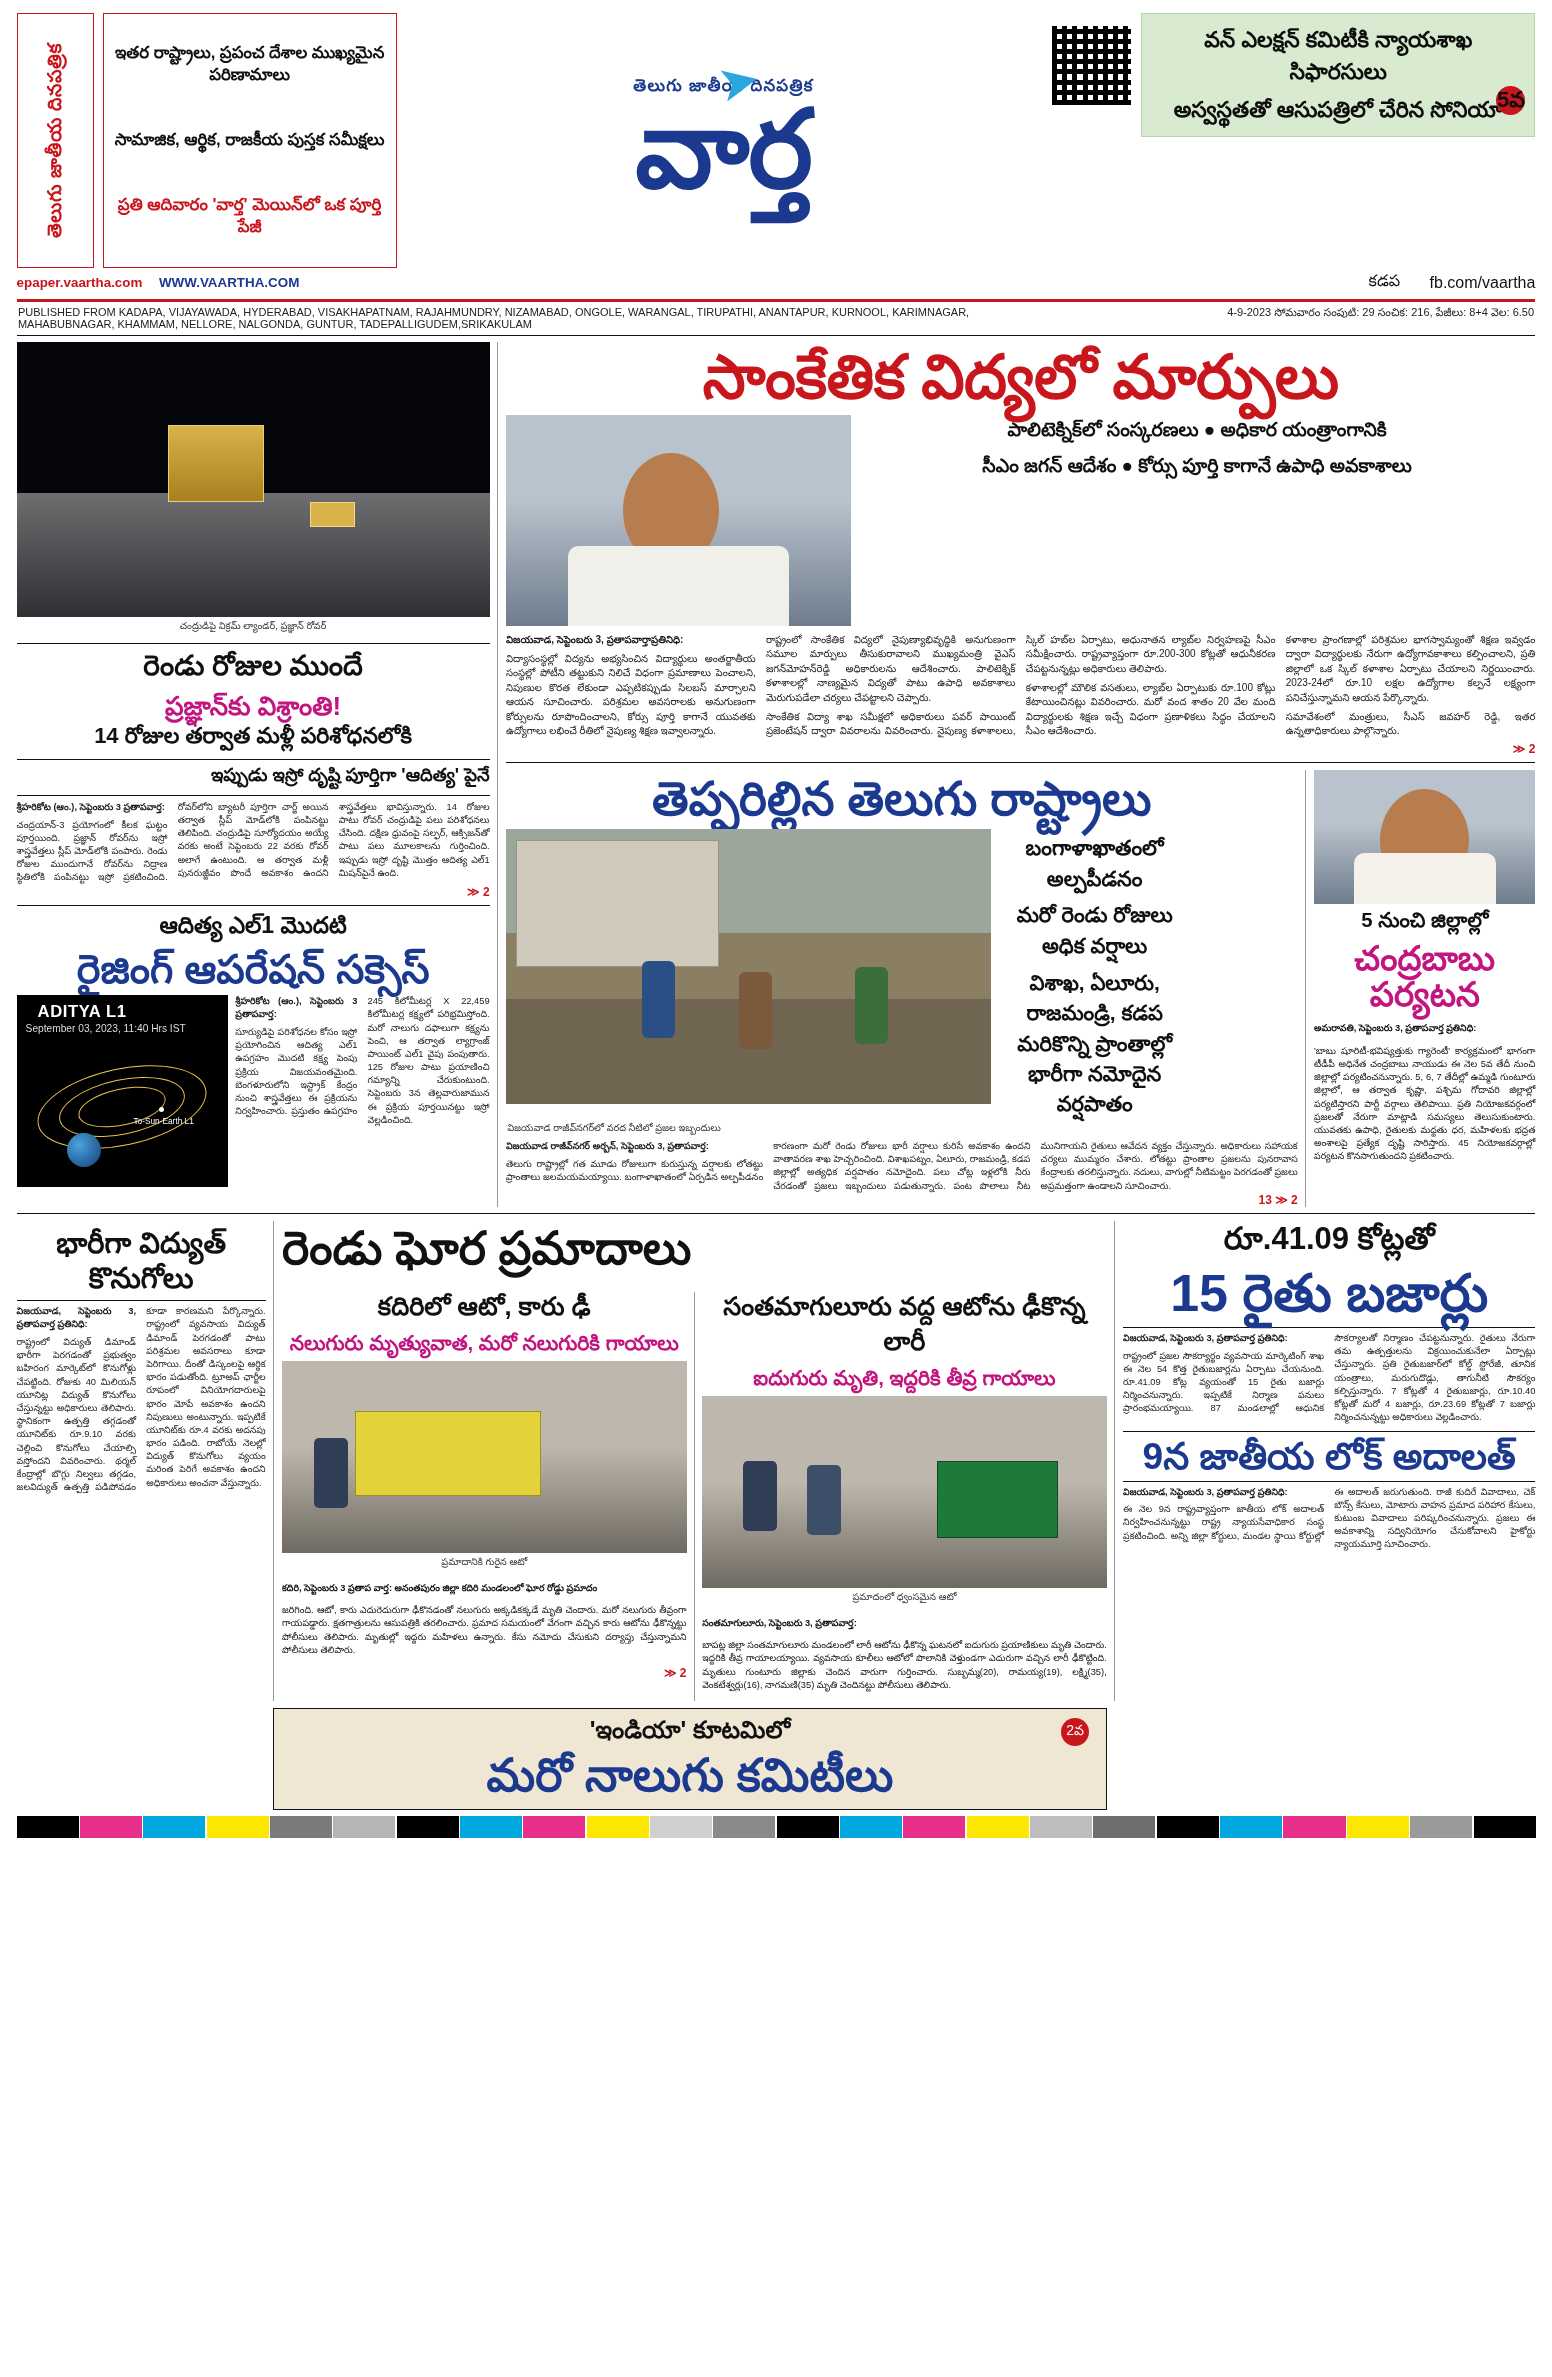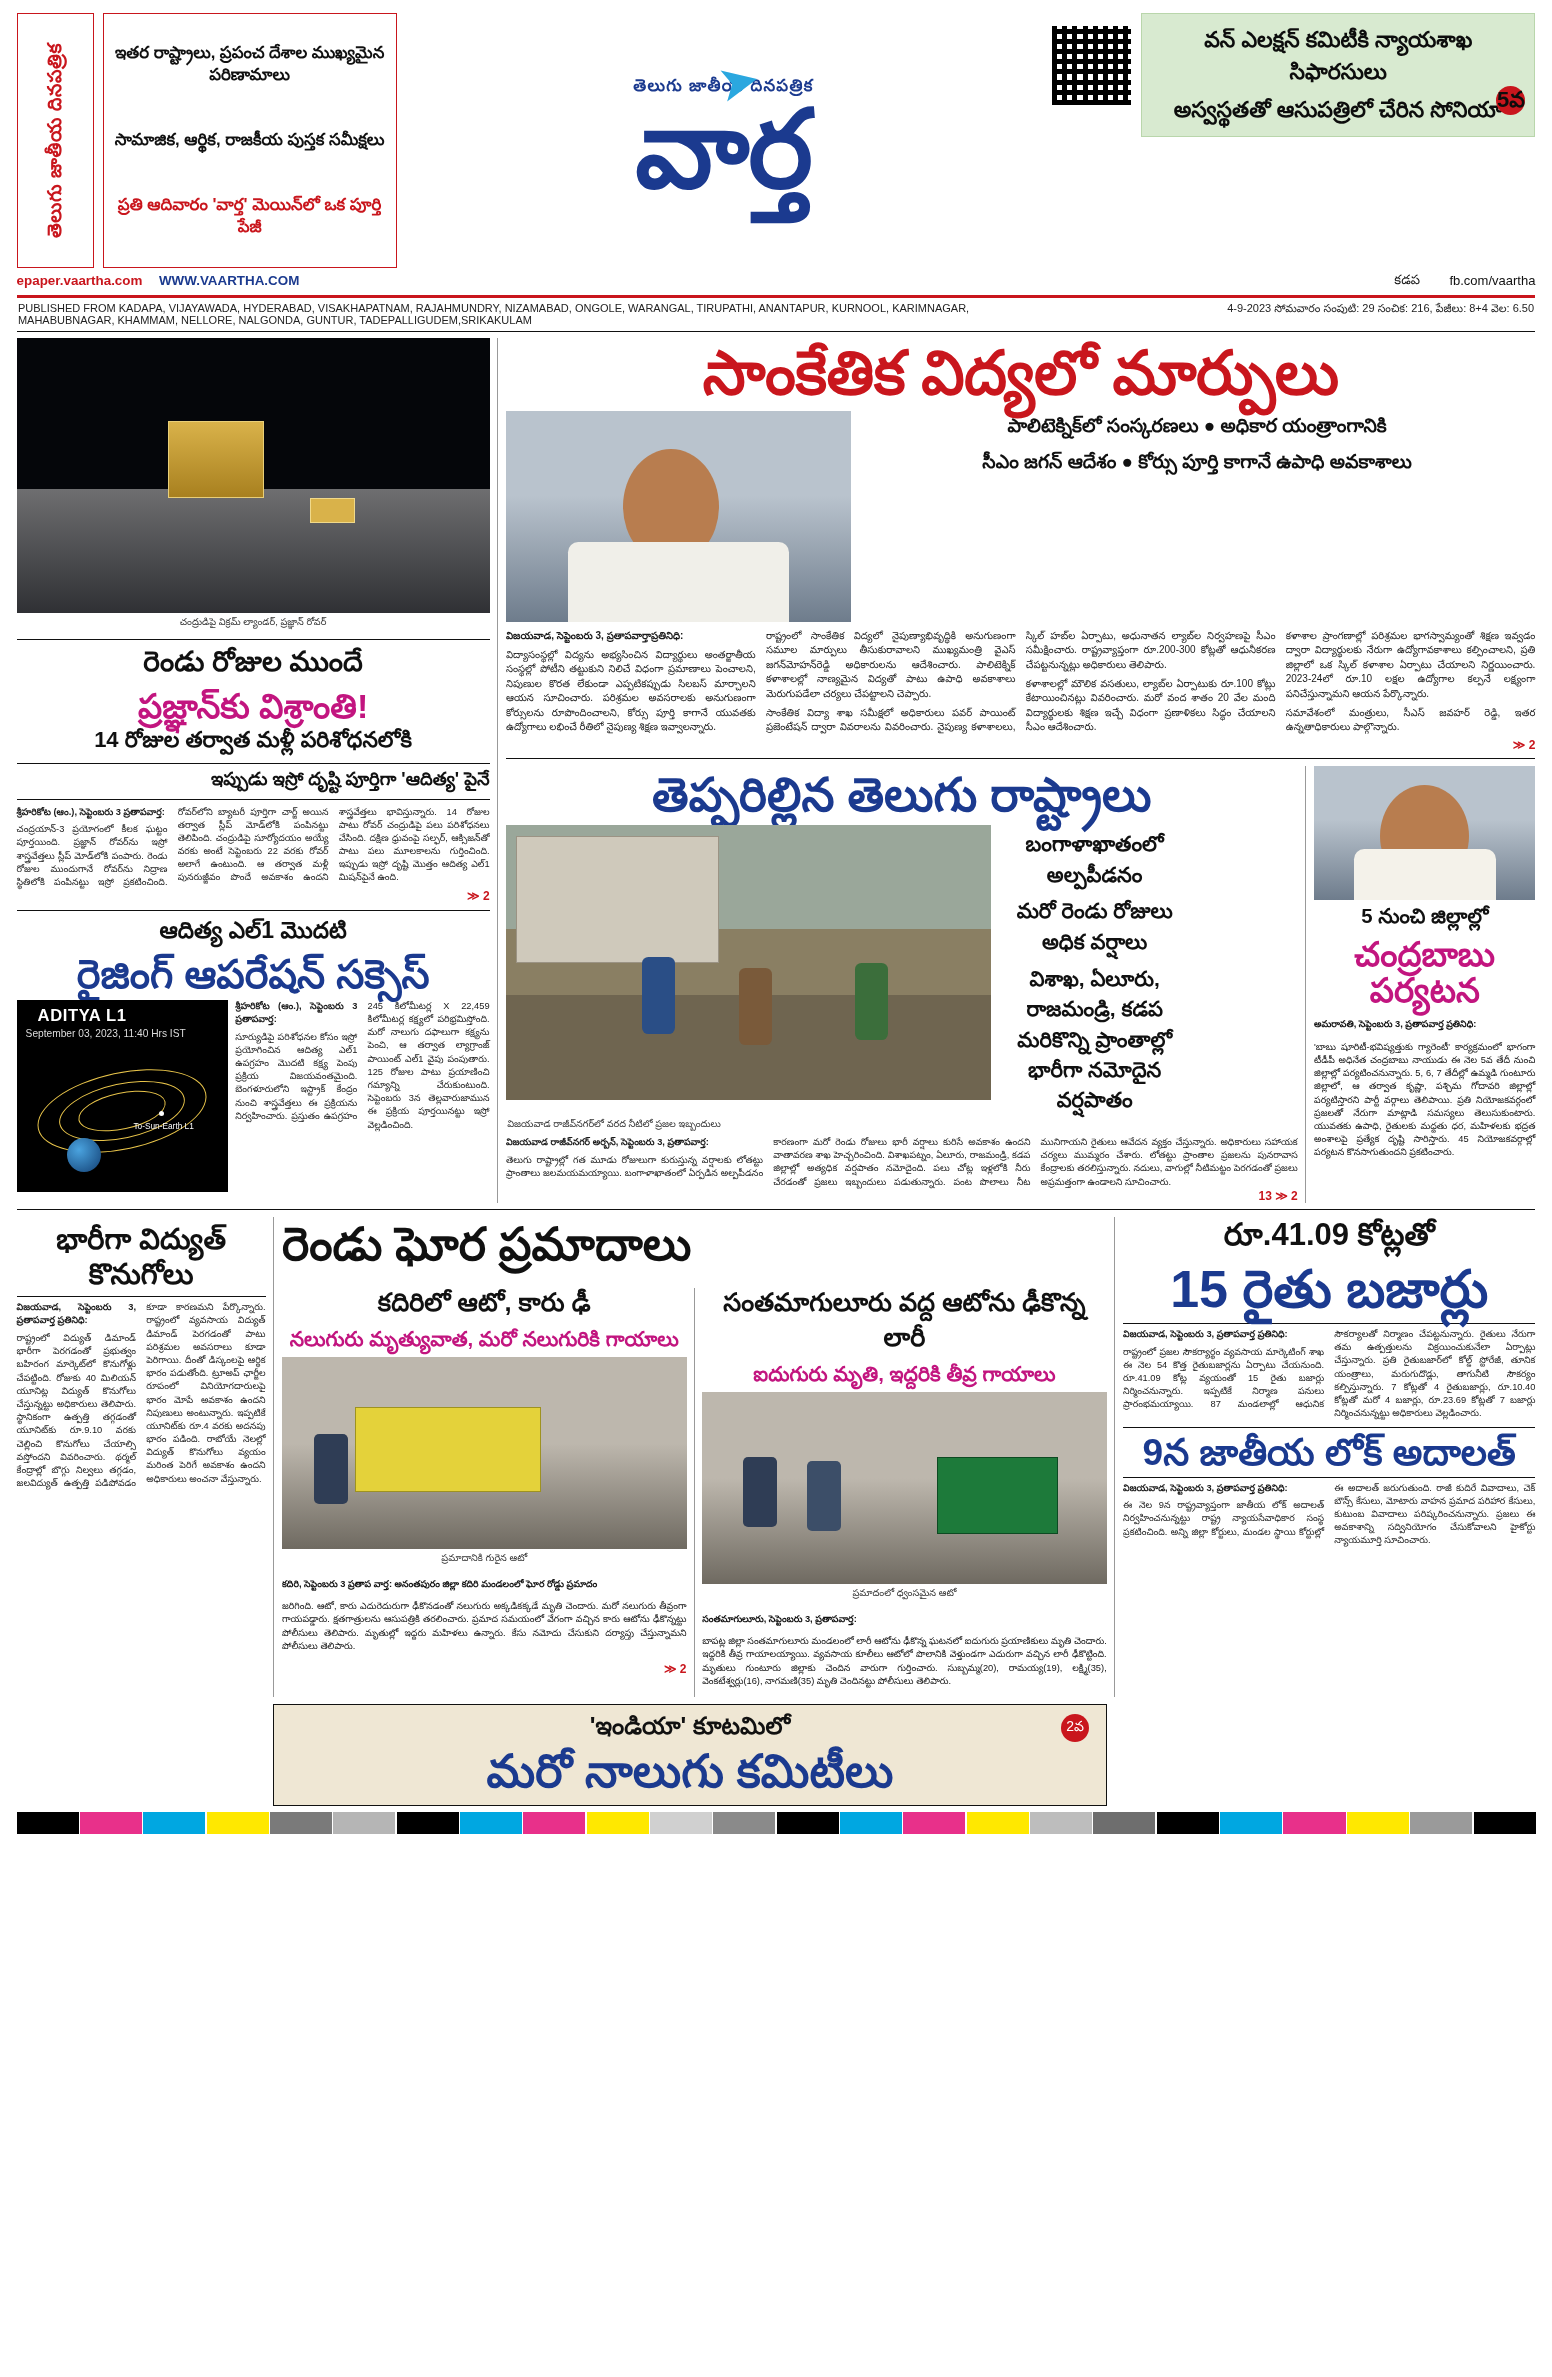--- a/index.html
+++ b/index.html
@@ -48,39 +48,39 @@
     background-blend-mode: multiply; border: 2.6px solid #fff;
   }
   .mh-flash { flex:1; background:#d8ead0; border:1.3px solid #b9d6ab; padding: 10.2px 11.5px; position:relative; }
   .mh-flash div { font-size: 22px; font-weight:bold; color:#0d0d0d; text-align:center; line-height:1.45; }
   .pg-badge {
     position:absolute; right: 9px; top: 72px; width: 29px; height:29px; border-radius:50%;
     background:#c9161d; color:#fff; font-size:14px; display:flex; align-items:center; justify-content:center;
   }
   .mh-links { display:flex; align-items:center; gap:16.6px; font-size:13.4px; color:#c9161d; font-weight:bold; margin-top: 3.8px; }
   .mh-links .mid { color:#1b3a8f; }
-  .social { margin-left:auto; color:#111; font-size:13px; font-weight:normal; }
+  .social { margin-left:auto; color:#111; font-size:16px; font-weight:normal; }
   .rule-red { height: 3.2px; background:#c9161d; margin: 5.1px 0 0; }
   .publine { display:flex; justify-content:space-between; font-size: 11px; color:#222; padding: 4.5px 1.3px 4.5px; border-bottom: 1.9px solid #111; }
 
   
   .band { display:flex; gap: 7.7px; margin-top: 6.4px; }
   .col { position:relative; }
   .vline { border-left: 1.3px solid #999; }
   .hline { border-top: 1.3px solid #111; margin: 6.4px 0; }
 
   .photo { background:#2a2f36; position:relative; overflow:hidden; }
   .cap { font-size: 9.6px; color:#333; text-align:center; padding: 2.6px 1.3px; }
 
   h1.head-red {
     font-size: 61px; color:#c9161d; font-weight:bold; text-align:center; margin: 2.6px 0 6.4px;
     letter-spacing: -0.6px; line-height: 1.05;
   }
   h2.head-blue { font-size: 52px; color:#1b3a8f; font-weight:bold; text-align:center; margin: 3.8px 0 5.1px; line-height:1.05; }
-  h2.head-magenta { font-size: 34px; color:#c2157f; font-weight:bold; text-align:center; margin: 2.6px 0; line-height:1.08; }
+  h2.head-magenta { font-size: 26px; color:#c2157f; font-weight:bold; text-align:center; margin: 2.6px 0; line-height:1.08; }
   h3.head-black { font-size: 25.5px; font-weight:bold; text-align:center; margin: 5.1px 0; line-height: 1.2; }
 
   .bullets { text-align:center; font-size: 19px; font-weight:bold; color:#111; line-height:1.55; margin-bottom: 6.4px; }
 
   .body-cols { column-gap: 10.2px; font-size: 10px; line-height: 1.45; text-align: justify; color:#1a1a1a; }
   .body-cols p { margin: 0 0 4.5px; }
   .more { color:#c9161d; font-weight:bold; font-size: 12px; }
   .more-right { text-align:right; }
 
   .tiny { font-size: 9.3px; line-height:1.42; text-align:justify; }

